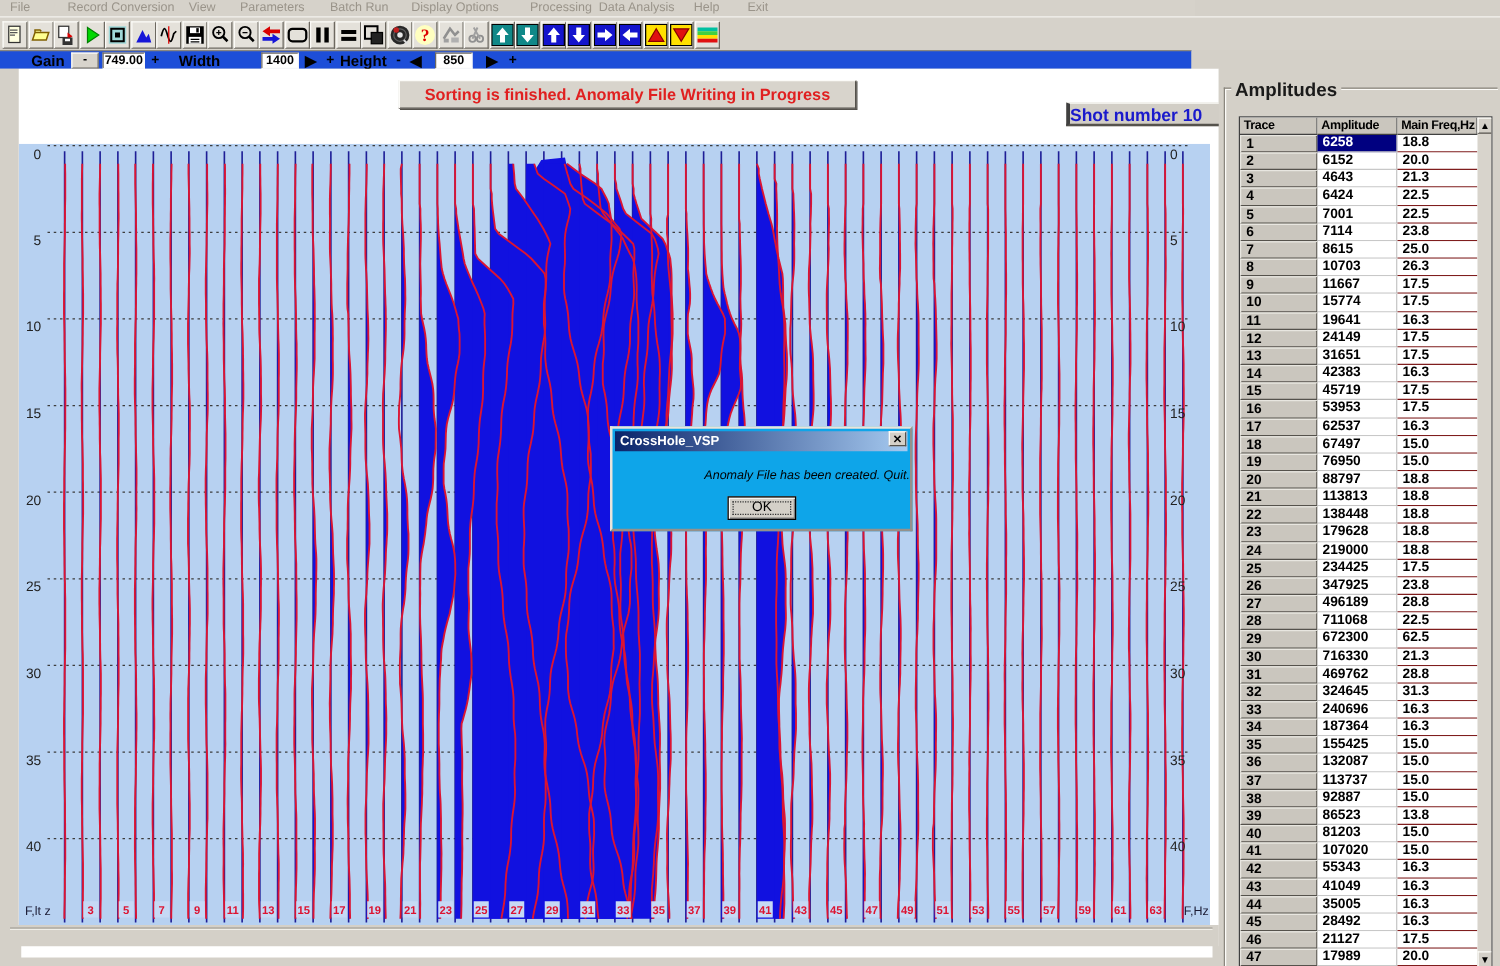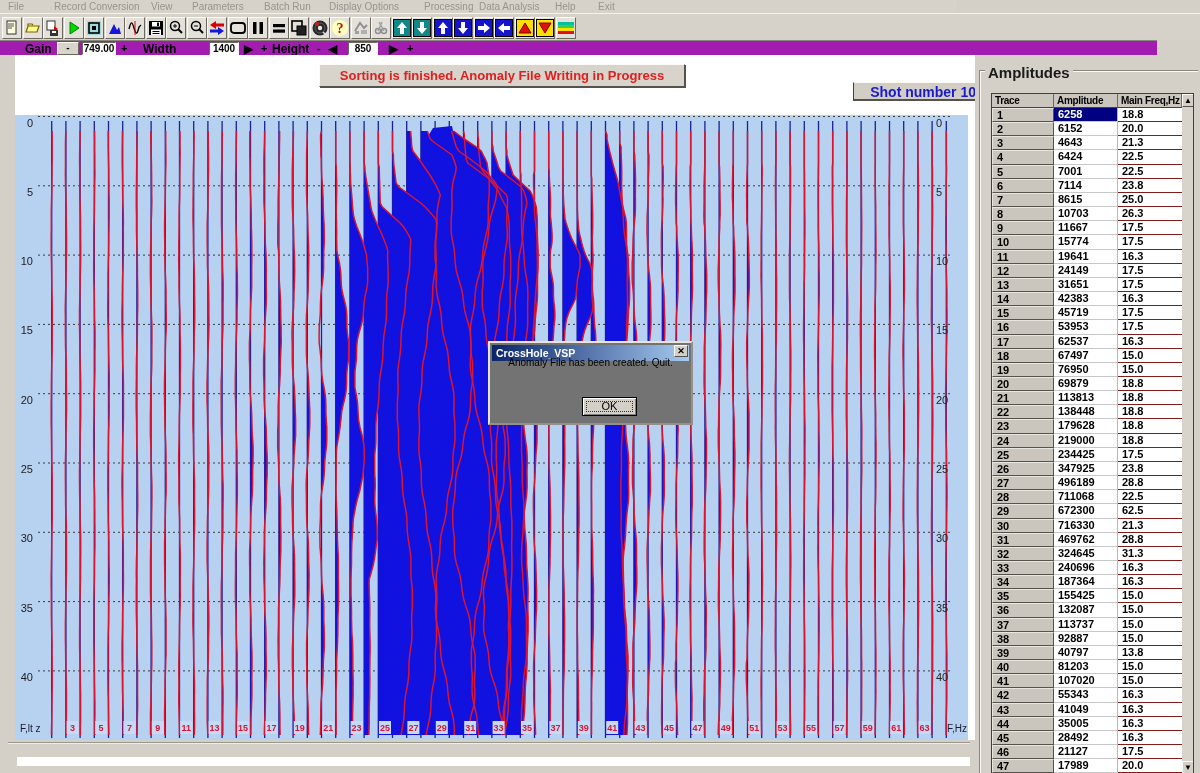--- a/index.html
+++ b/index.html
@@ -8,41 +8,41 @@
 #menubar { left:0; top:0; width:956px; height:13px; background:#d6d2ca;
   font-size:10px; color:#9a948a;text-decoration:underline; }
 #menubar span { position:absolute; top:1px; }
 
 #toolbar { left:0; top:13px; width:1200px; height:27px; background:#d6d2ca;
   border-top:1px solid #f4f2ee; }
 .tbtn { position:absolute; top:3px; width:20px; height:22px; background:#e4e1da;
   border:1px solid; border-color:#fcfbf8 #6c6860 #6c6860 #fcfbf8; padding:1px 0 0 0; }
 .tbtn svg { display:block; margin:0 auto; }
 
-#row2 { left:0; top:40px; width:1157px; height:15px; background:#a21caf;
+#row2 { left:0; top:40px; width:953px; height:15px; background:#1d4ed8;
   border-top:1px solid #8a867e; font-size:12px; font-weight:bold; color:#000; }
 #row2 .lbl { position:absolute; top:1px; }
 .field { position:absolute; top:1px; height:13px; background:#fff;
   border:1px solid; border-color:#6c6860 #fcfbf8 #fcfbf8 #6c6860;
   font-size:10px; font-weight:bold; text-align:center; line-height:12px; }
 .sbtn { position:absolute; top:1px; height:13px; background:#d8d4cc;
   border:1px solid; border-color:#fcfbf8 #6c6860 #6c6860 #fcfbf8;
   font-size:10px; font-weight:bold; text-align:center; line-height:10px; }
 
 #white { left:15px; top:55px; width:960px; height:702px; background:#fff; }
 #leftstrip { left:0; top:55px; width:15px; height:718px; background:#d4d0c8; }
 #bottomstrip { left:0; top:740px; width:975px; height:33px; background:#d4d0c8; }
 #statusbar { left:17px; top:757px; width:953px; height:9px; background:#fff; }
 #msgbar { left:319px; top:64px; width:366px; height:23px; background:#d8d4cc;
   border:1px solid; border-color:#fcfbf8 #55524c #55524c #fcfbf8;
   box-shadow:1px 1px 0 #55524c;
   color:#e02020; font-size:13px; font-weight:bold; text-align:center; line-height:21px; }
 #shot { left:853px; top:82px; width:123px; height:19px; background:#d2cec6;
-  border-bottom:2px solid #55524c; border-left:1px solid #404040; border-top:1px solid #fcfbf8;
-  color:#1a1acc; font-size:14px; font-weight:bold; text-align:right; line-height:18px; }
+  border-bottom:2px solid #55524c; border-left:3px solid #404040; border-top:1px solid #fcfbf8;
+  color:#1a1acc; font-size:14px; font-weight:bold; text-align:left; line-height:18px; }
 
 #rightpanel { left:975px; top:55px; width:225px; height:718px; background:#d4d0c8; }
 #grouplbl { left:985px; top:64px; font-size:15px; font-weight:bold; color:#1a1a1a;
   background:#d4d0c8; padding:0 3px; z-index:3; }
 #groupbox { left:979px; top:70px; width:219px; height:703px;
   border-top:1px solid #8a867e; border-left:1px solid #8a867e;
   box-shadow:inset 1px 1px 0 #fcfbf8; }
 #tbl { left:991px; top:93px; width:203px; height:688px; background:#fff;
   border:1px solid #404040; overflow:hidden; }
 .thead { position:absolute; left:0; top:0; width:190px; height:14px; }
@@ -58,30 +58,30 @@
   border-bottom:1px solid #c8c8c8; }
 .tc3 { left:126px; width:64px; background:#fff; border-bottom:1px solid #7f1d1d; }
 .tc2.sel { background:#000080; color:#fff; }
 #rowswrap { position:absolute; left:0; top:14px; width:190px; height:666px; overflow:hidden; }
 
 #sb { position:absolute; left:190px; top:0; width:12px; height:680px; background:#d8d4cc; }
 .sbbtn { position:absolute; left:0; width:12px; height:13px; background:#d4d0c8;
   border:1px solid; border-color:#fcfbf8 #55524c #55524c #fcfbf8;
   font-size:8px; text-align:center; line-height:11px; color:#000; }
 
-#dlg { left:488px; top:341px; width:205px; height:84px; background:#737373;
+#dlg { left:488px; top:341px; width:242px; height:84px; background:#0ea5e9;
   border:2px outset #e8e4dc; z-index:10; }
 #dlgtitle { position:absolute; left:2px; top:2px; right:2px; height:16px;
   background:linear-gradient(to right,#0a246a,#a6caf0);
   color:#fff; font-size:10.5px; font-weight:bold; padding:2px 0 0 4px; }
 #dlgx { position:absolute; right:3px; top:2px; width:14px; height:12px; background:#d4d0c8;
   border:1px solid; border-color:#fcfbf8 #55524c #55524c #fcfbf8;
   font-size:9px; font-weight:bold; line-height:11px; text-align:center; color:#000; }
-#dlgmsg { position:absolute; left:0; top:14px; width:100%; text-align:center;
-  font-size:10px; color:#000; }
+#dlgmsg { position:absolute; left:0; top:32px; width:100%; text-align:right;
+  font-size:10px; color:#000;font-style:italic; }
 #dlgok { position:absolute; left:92px; top:54px; width:55px; height:19px; background:#d4d0c8;
   border:1px solid #000; box-shadow:inset 1px 1px 0 #fff, inset -1px -1px 0 #808080;
   font-size:11px; text-align:center; line-height:17px; }
 #dlgok i { position:absolute; left:3px; top:3px; right:3px; bottom:3px;
   border:1px dotted #333; font-style:normal; }
 </style></head>
 <body>
 <div id="menubar" class="abs">
 <span style="left:8px">File</span>
 <span style="left:54px">Record Conversion</span>
@@ -699,21 +699,21 @@
         <div class="tc2">67497</div>
         <div class="tc3">15.0</div>
       </div>
 <div class="trow">
         <div class="tc1">19</div>
         <div class="tc2">76950</div>
         <div class="tc3">15.0</div>
       </div>
 <div class="trow">
         <div class="tc1">20</div>
-        <div class="tc2">69879</div>
+        <div class="tc2">88797</div>
         <div class="tc3">18.8</div>
       </div>
 <div class="trow">
         <div class="tc1">21</div>
         <div class="tc2">113813</div>
         <div class="tc3">18.8</div>
       </div>
 <div class="trow">
         <div class="tc1">22</div>
         <div class="tc2">138448</div>
@@ -794,21 +794,21 @@
         <div class="tc2">113737</div>
         <div class="tc3">15.0</div>
       </div>
 <div class="trow">
         <div class="tc1">38</div>
         <div class="tc2">92887</div>
         <div class="tc3">15.0</div>
       </div>
 <div class="trow">
         <div class="tc1">39</div>
-        <div class="tc2">40797</div>
+        <div class="tc2">86523</div>
         <div class="tc3">13.8</div>
       </div>
 <div class="trow">
         <div class="tc1">40</div>
         <div class="tc2">81203</div>
         <div class="tc3">15.0</div>
       </div>
 <div class="trow">
         <div class="tc1">41</div>
         <div class="tc2">107020</div>

